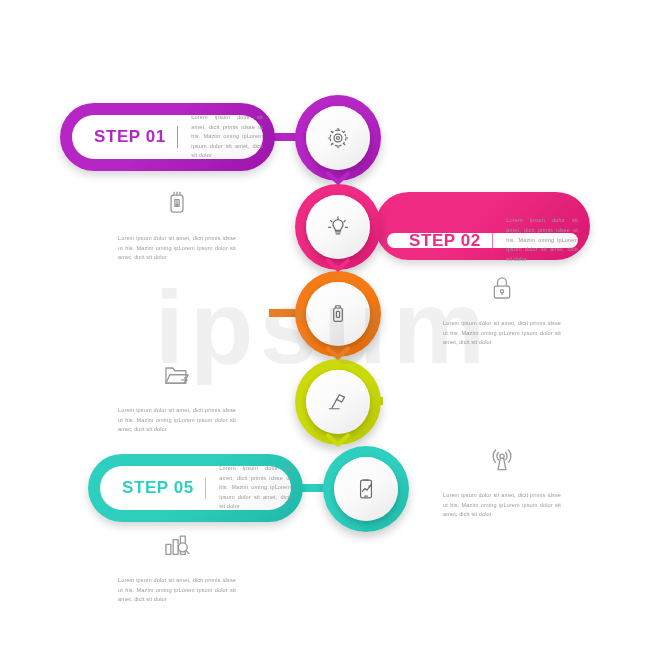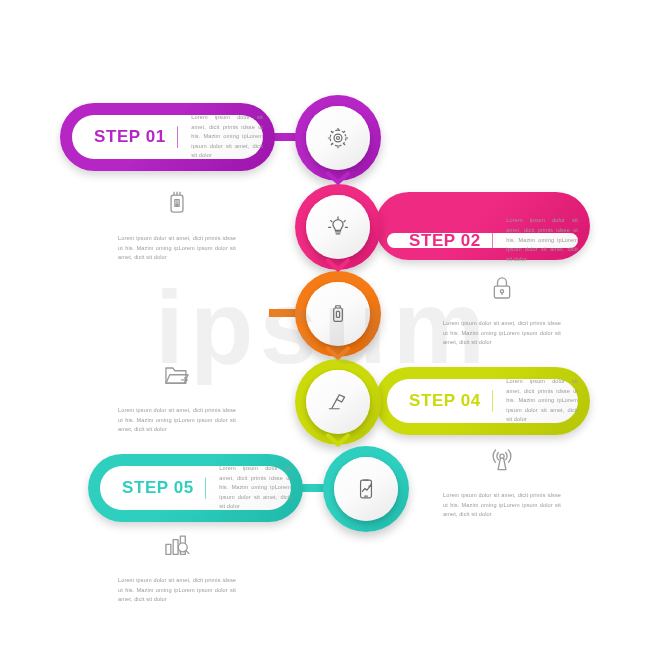--- a/index.html
+++ b/index.html
@@ -129,27 +129,20 @@
             <svg width="30" height="30" viewBox="0 0 32 32" fill="none" stroke="#6d6d6d" stroke-width="1.3" stroke-linejoin="round">
       <rect x="11.4" y="9.6" width="9.2" height="14.2" rx="1.8"></rect>
       <path d="M13.6 9.6V7.2h4.8v2.4"></path>
       <rect x="14.3" y="13.2" width="3.4" height="6.4" rx="1"></rect>
     </svg>
           </div>
         </div>
       </div>
       <div class="row" style="top: 359px;">
         <div class="stub" style="background: rgb(202, 218, 10); left: 367px; width: 16px;"></div>
-        <div class="pill" style="left: 375px; width: 215px; background: linear-gradient(135deg, rgb(202, 218, 10) 0%, rgb(202, 218, 10) 45%, rgb(182, 197, 7) 100%); box-shadow: rgba(0, 0, 0, 0.17) 0px 4px 9px;">
-          <div class="pill-inner" style="padding-left: 22px;">
-            <div class="step-label" style="color: rgb(202, 218, 10);">STEP 04</div>
-            <div class="divider" style="background: rgb(202, 218, 10);"></div>
-            <div class="pill-desc">Lorem ipsum dolor sit amet, dicit primis idsse ut his. Mazim oming ipLorem ipsum dolor sit amet, dicit sit dolor</div>
-          </div>
-        </div>
         <div class="badge" style="left: 295px; background: linear-gradient(140deg, rgb(202, 218, 10) 0%, rgb(202, 218, 10) 50%, rgb(182, 197, 7) 100%); box-shadow: rgba(0, 0, 0, 0.2) 0px 5px 10px;">
           <div class="badge-core">
             <svg width="30" height="30" viewBox="0 0 32 32" fill="none" stroke="#6d6d6d" stroke-width="1.3" stroke-linecap="round" stroke-linejoin="round">
       <path d="M17.4 8.2l5.6 2.6-3 5.2-5.4-2.8z"></path>
       <path d="M14.6 13.2L9.6 22.4"></path>
       <path d="M6.8 23.2h10.4"></path>
     </svg>
           </div>
         </div>
       </div>

